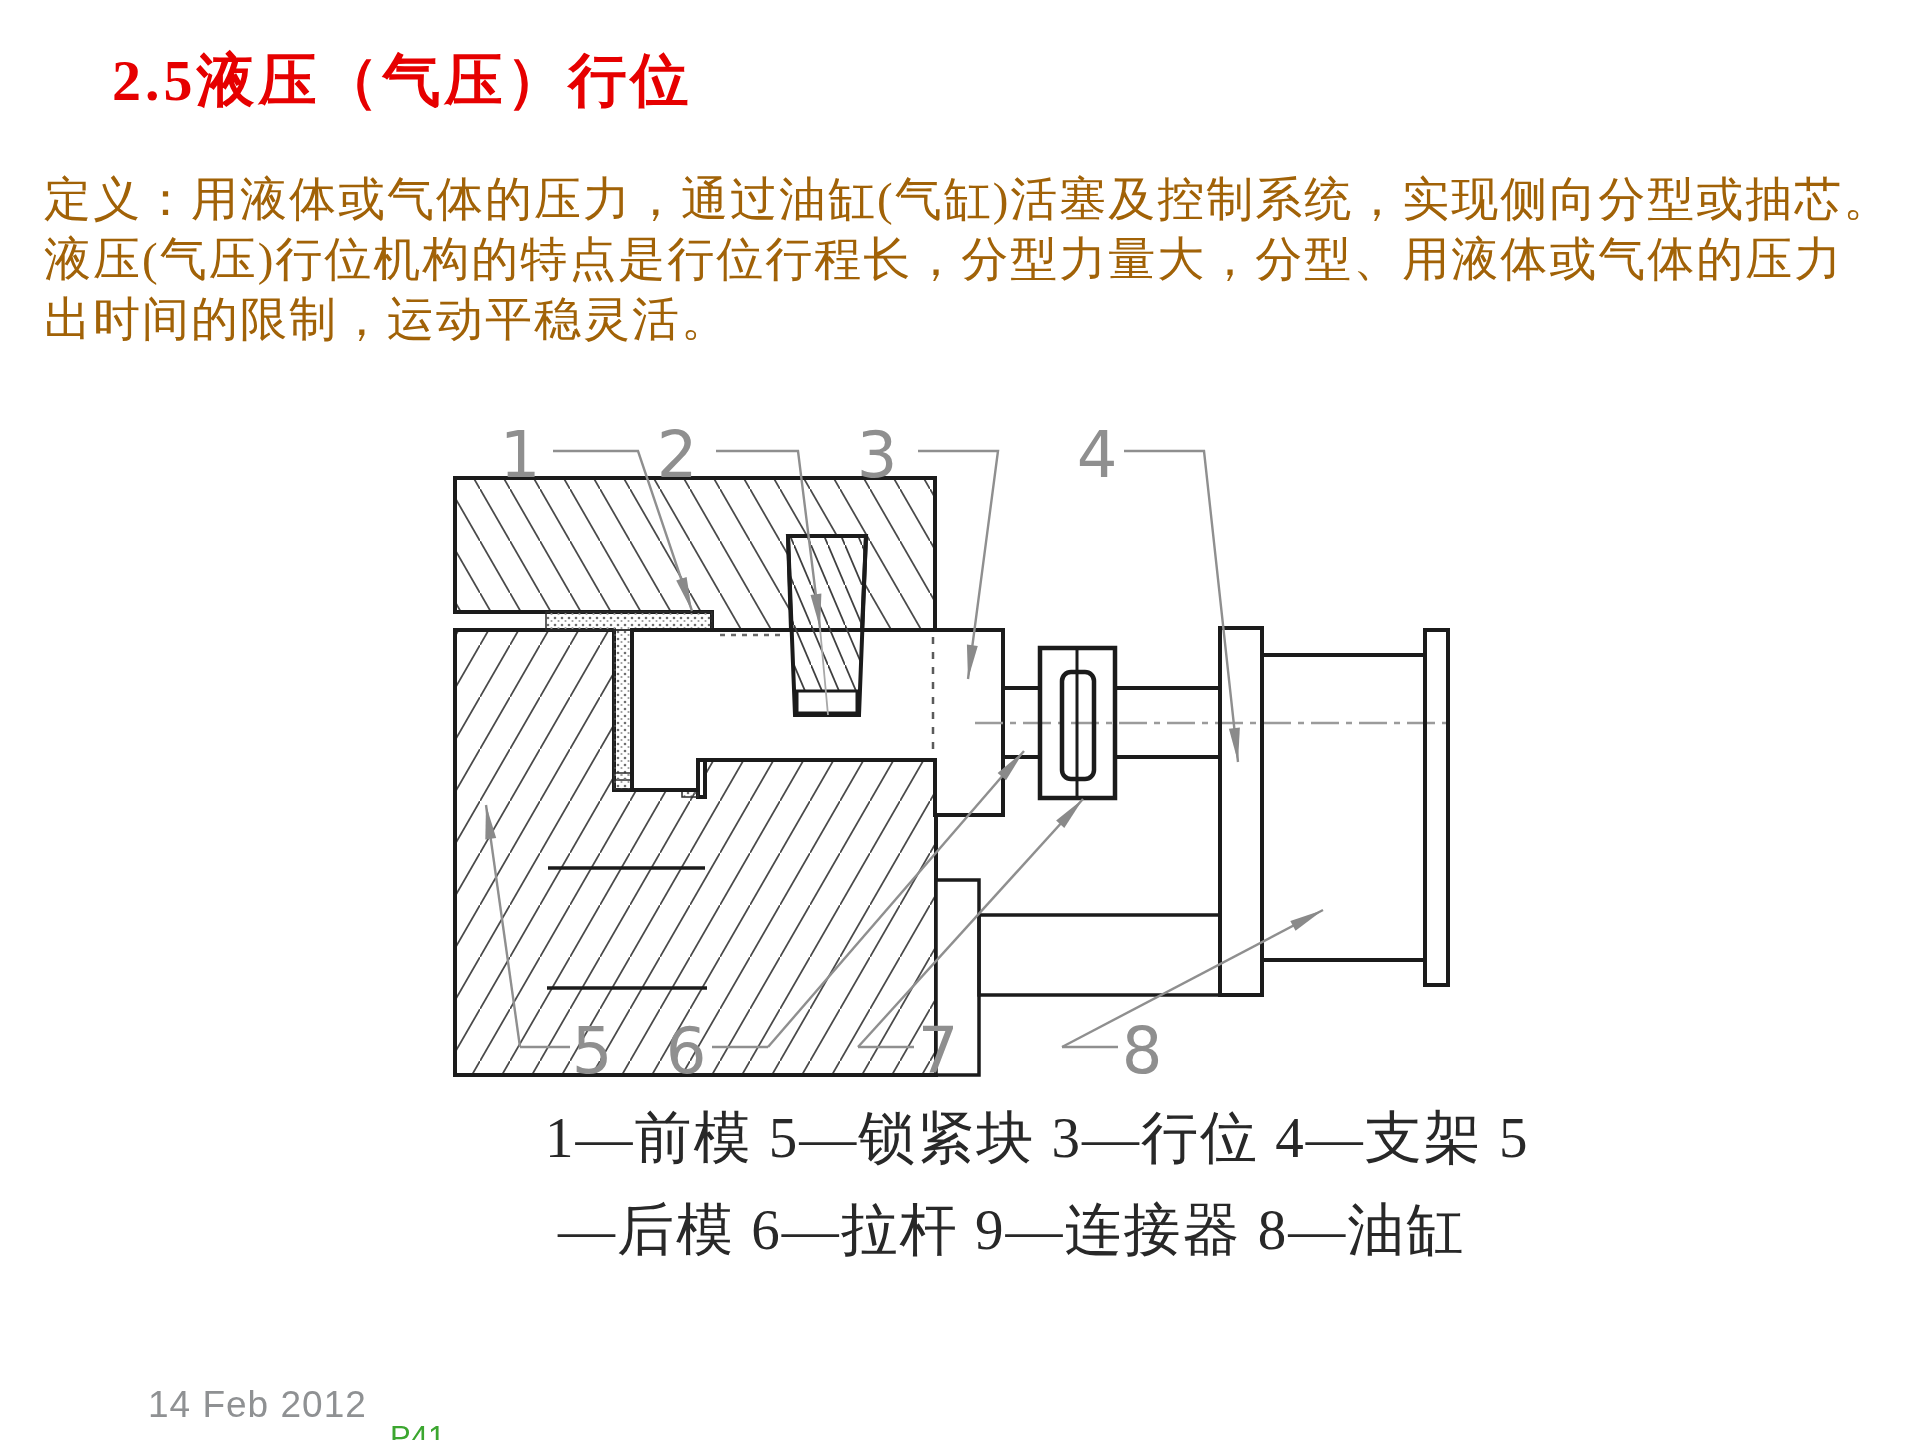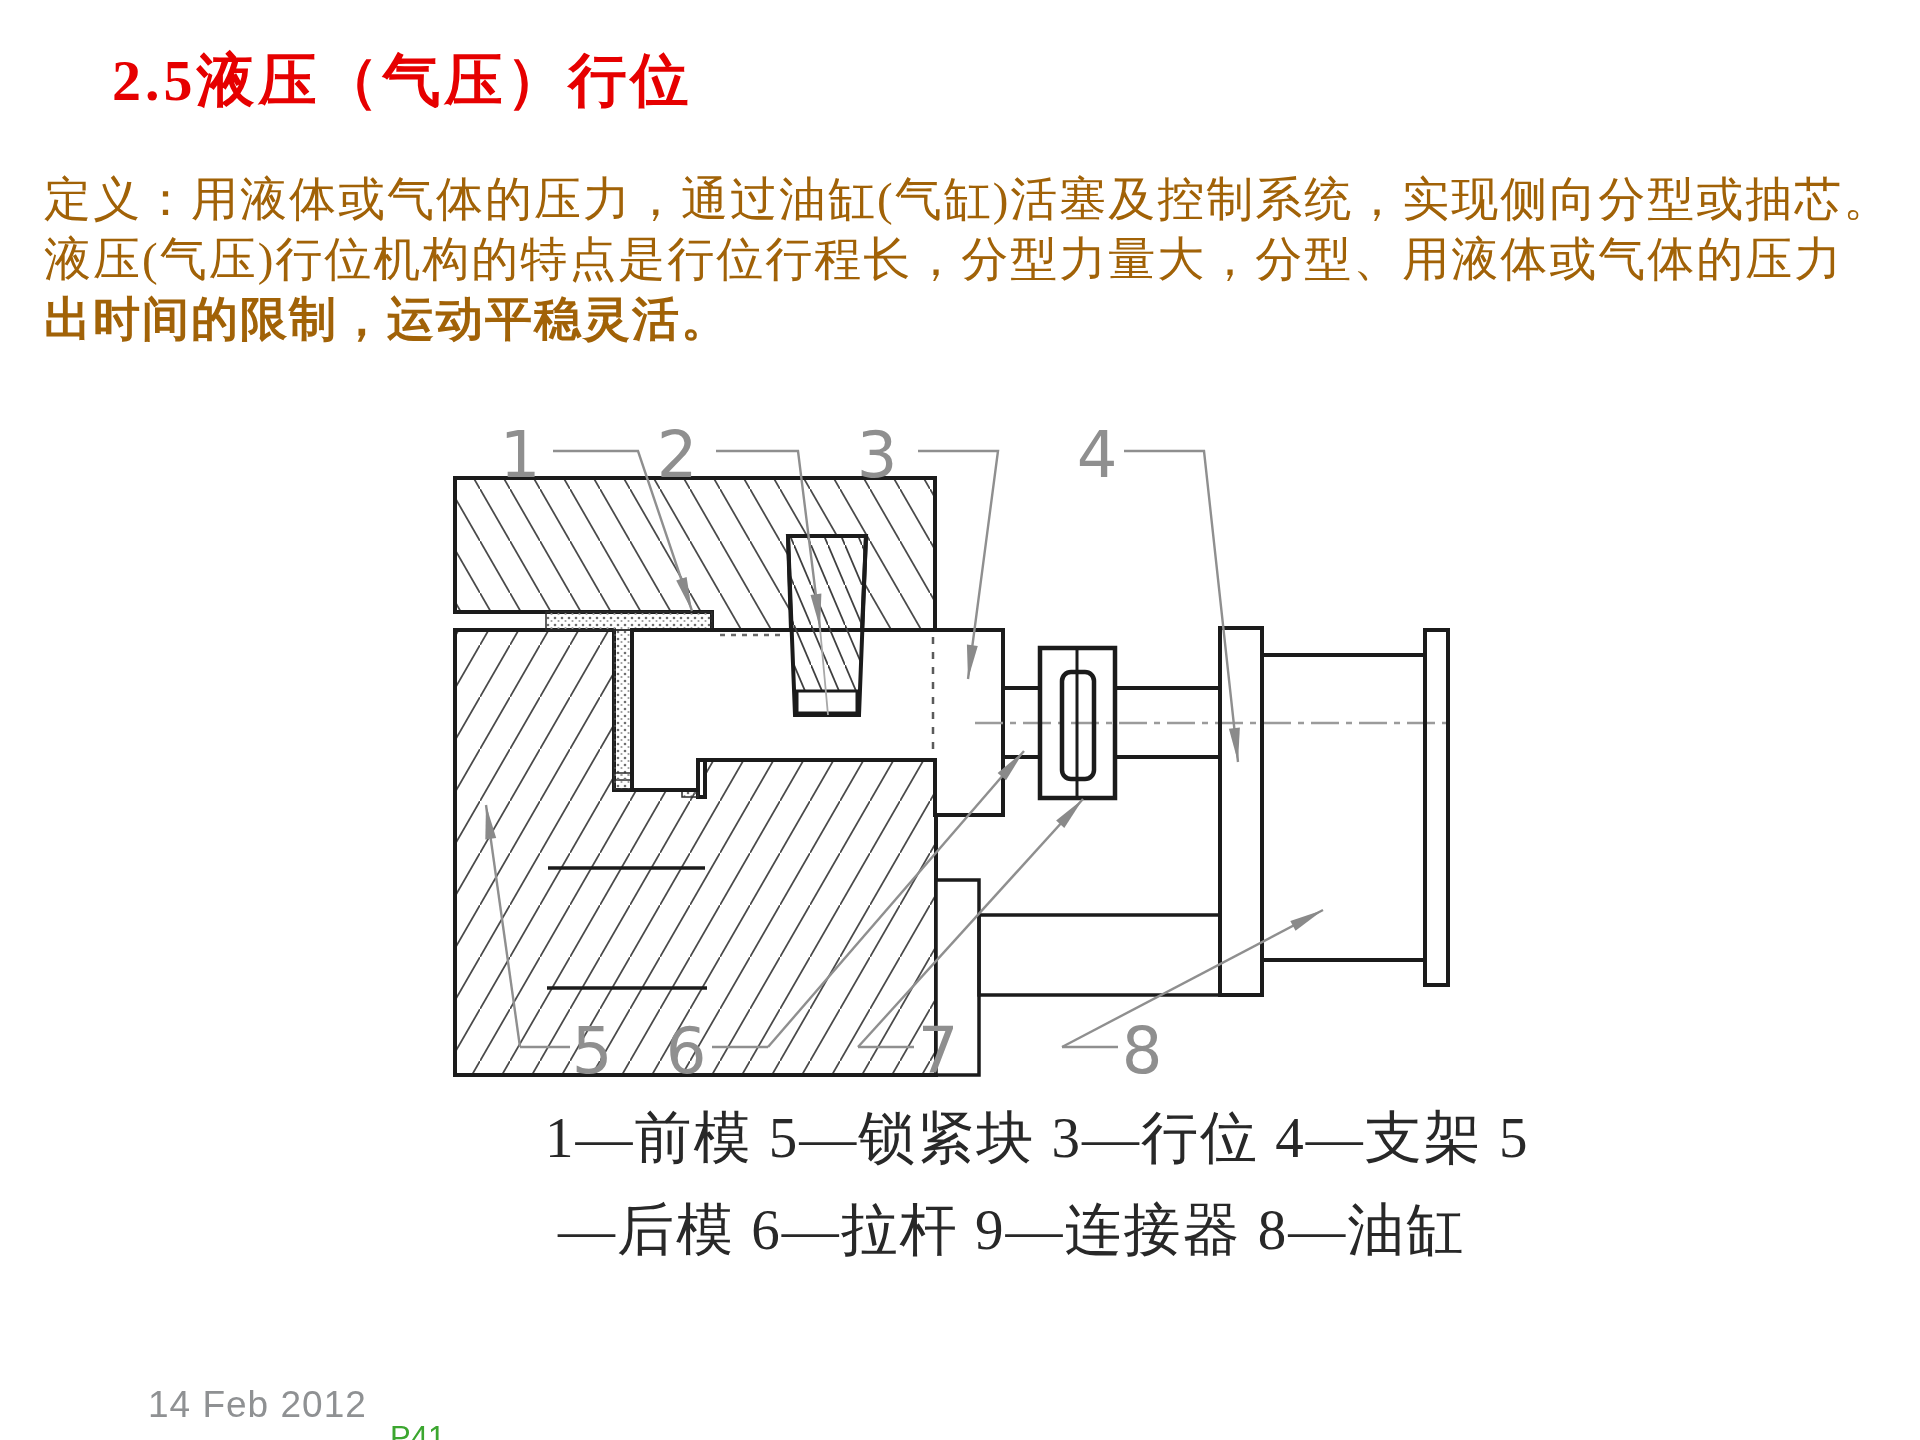--- a/index.html
+++ b/index.html
@@ -2,21 +2,21 @@
 <html><head>
 <meta charset="utf-8">
 <style>
   html,body{margin:0;padding:0;}
   body{width:1920px;height:1440px;background:#ffffff;overflow:hidden;position:relative;
        font-family:"Liberation Serif","DejaVu Serif",serif;}
   .abs{position:absolute;}
   .title{left:112px;top:42px;font-size:58px;font-weight:bold;color:#e60000;
          letter-spacing:4px;white-space:nowrap;}
   .bodyline{left:44px;font-size:47px;color:#a16207;letter-spacing:2px;white-space:nowrap;}
-  .bl1{top:168px;} .bl2{top:228px;} .bl3{top:288px;font-weight:bold;}
+  .bl1{top:168px;} .bl2{top:228px;} .bl3{top:288px;}
   .caption{font-size:57px;color:#282828;letter-spacing:2px;white-space:nowrap;}
   .cap1{left:545px;top:1100px;max-width:1375px;overflow:hidden;}
   .cap2{left:558px;top:1192px;}
   .footer-date{left:148px;top:1376px;font-size:37px;color:#8f9193;
                font-family:"Liberation Sans","DejaVu Sans",sans-serif;letter-spacing:1px;margin-top:8px;}
   .footer-page{left:390px;top:1420px;font-size:31px;color:#3ba62f;
                font-family:"Liberation Sans","DejaVu Sans",sans-serif;}
   svg text{font-family:"DejaVu Sans","Liberation Sans",sans-serif;}
   .figlabel{font-size:64px;fill:#8f8f8f;}
 </style>

